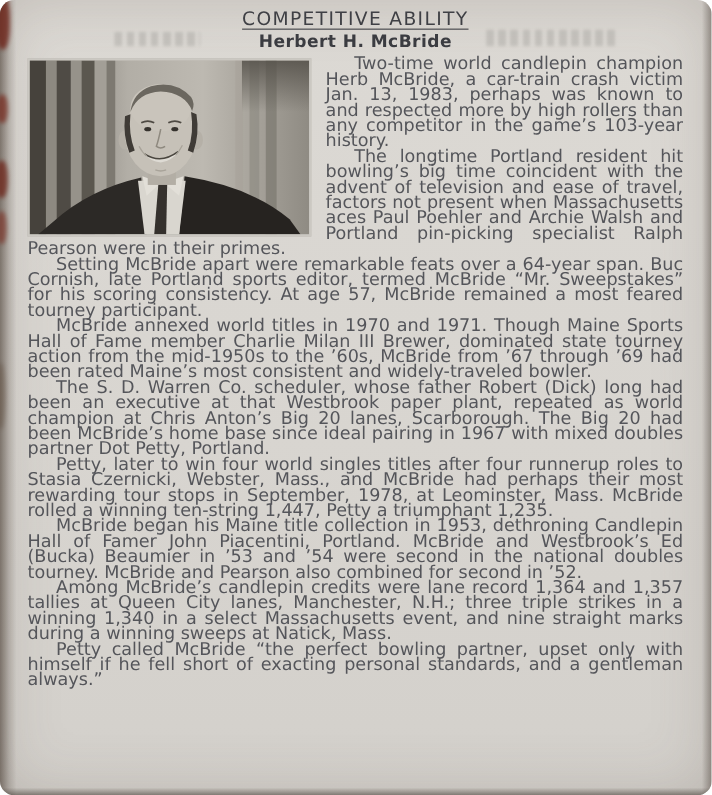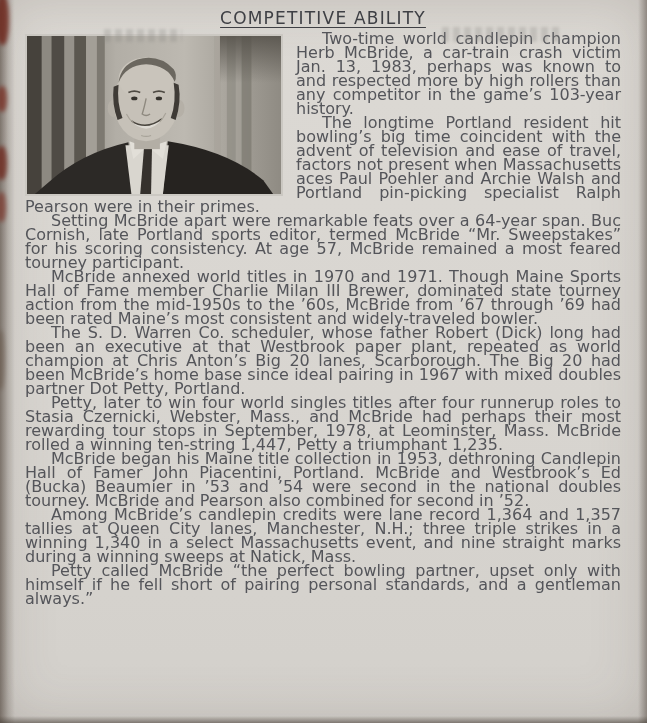--- a/index.html
+++ b/index.html
@@ -4,20 +4,21 @@
 <style>
   html,body{margin:0;padding:0;}
   .page{
     position:relative;
     width:647px;height:723px;
     background:linear-gradient(180deg,#dcd9d4 0%,#d8d5d0 55%,#d3d0cb 100%);
     font-family:"DejaVu Sans","Liberation Sans",sans-serif;
     color:#54555a;
     overflow:hidden;
     box-shadow:inset 0 0 55px rgba(95,84,72,0.22);
+    border-radius:13px;
   }
   .content{padding:8px 26px 0 25px;}
   .masthead{text-align:center;margin-bottom:4px;}
   .title{
     font-size:17px;letter-spacing:1.2px;color:#3f4045;font-weight:400;
     text-decoration:underline;text-underline-offset:3px;
     text-decoration-thickness:1px;margin:0;
   }
   .subtitle{font-size:15.5px;font-weight:bold;color:#3b3c41;margin:1px 0 0 0;letter-spacing:.4px;}
   .article{font-size:16px;line-height:14px;text-align:justify;}
@@ -48,20 +49,21 @@
 </style>
 </head>
 <body>
 
 <div class="page">
 
   <div class="content">
 
     <div class="masthead">
       <h1 class="title">COMPETITIVE ABILITY</h1>
+      <h2 class="subtitle">Herbert H. McBride</h2>
     </div>
 
     <div class="article">
 
       <div class="photo-wrap">
         <svg viewBox="0 0 258 162" preserveAspectRatio="none">
           <defs>
             <linearGradient id="bgGrad" x1="0" y1="0" x2="1" y2="0">
               <stop offset="0" stop-color="#6a665f"></stop>
               <stop offset="0.35" stop-color="#b2aea6"></stop>
@@ -126,21 +128,21 @@
       </div>
 
       <p>Two-time world candlepin champion Herb McBride, a car-train crash victim Jan. 13, 1983, perhaps was known to and respected more by high rollers than any competitor in the game’s 103-year history.</p>
       <p>The longtime Portland resident hit bowling’s big time coincident with the advent of television and ease of travel, factors not present when Massachusetts aces Paul Poehler and Archie Walsh and Portland pin-picking specialist Ralph Pearson were in their primes.</p>
       <p>Setting McBride apart were remarkable feats over a 64-year span. Buc Cornish, late Portland sports editor, termed McBride “Mr. Sweepstakes” for his scoring consistency. At age 57, McBride remained a most feared tourney participant.</p>
       <p>McBride annexed world titles in 1970 and 1971. Though Maine Sports Hall of Fame member Charlie Milan III Brewer, dominated state tourney action from the mid-1950s to the ’60s, McBride from ’67 through ’69 had been rated Maine’s most consistent and widely-traveled bowler.</p>
       <p>The S. D. Warren Co. scheduler, whose father Robert (Dick) long had been an executive at that Westbrook paper plant, repeated as world champion at Chris Anton’s Big 20 lanes, Scarborough. The Big 20 had been McBride’s home base since ideal pairing in 1967 with mixed doubles partner Dot Petty, Portland.</p>
       <p>Petty, later to win four world singles titles after four runnerup roles to Stasia Czernicki, Webster, Mass., and McBride had perhaps their most rewarding tour stops in September, 1978, at Leominster, Mass. McBride rolled a winning ten-string 1,447, Petty a triumphant 1,235.</p>
       <p>McBride began his Maine title collection in 1953, dethroning Candlepin Hall of Famer John Piacentini, Portland. McBride and Westbrook’s Ed (Bucka) Beaumier in ’53 and ’54 were second in the national doubles tourney. McBride and Pearson also combined for second in ’52.</p>
       <p>Among McBride’s candlepin credits were lane record 1,364 and 1,357 tallies at Queen City lanes, Manchester, N.H.; three triple strikes in a winning 1,340 in a select Massachusetts event, and nine straight marks during a winning sweeps at Natick, Mass.</p>
-      <p>Petty called McBride “the perfect bowling partner, upset only with himself if he fell short of pairing personal standards, and a gentleman always.”</p>
+      <p>Petty called McBride “the perfect bowling partner, upset only with himself if he fell short of exacting personal standards, and a gentleman always.”</p>
     </div>
   </div>
 
   <div class="smudge s1"></div>
   <div class="smudge s2"></div>
   <div class="edge-left"></div>
   <div class="edge-right"></div>
   <div class="edge-bottom"></div>
   <div class="blob b1"></div>
   <div class="blob b2"></div>

